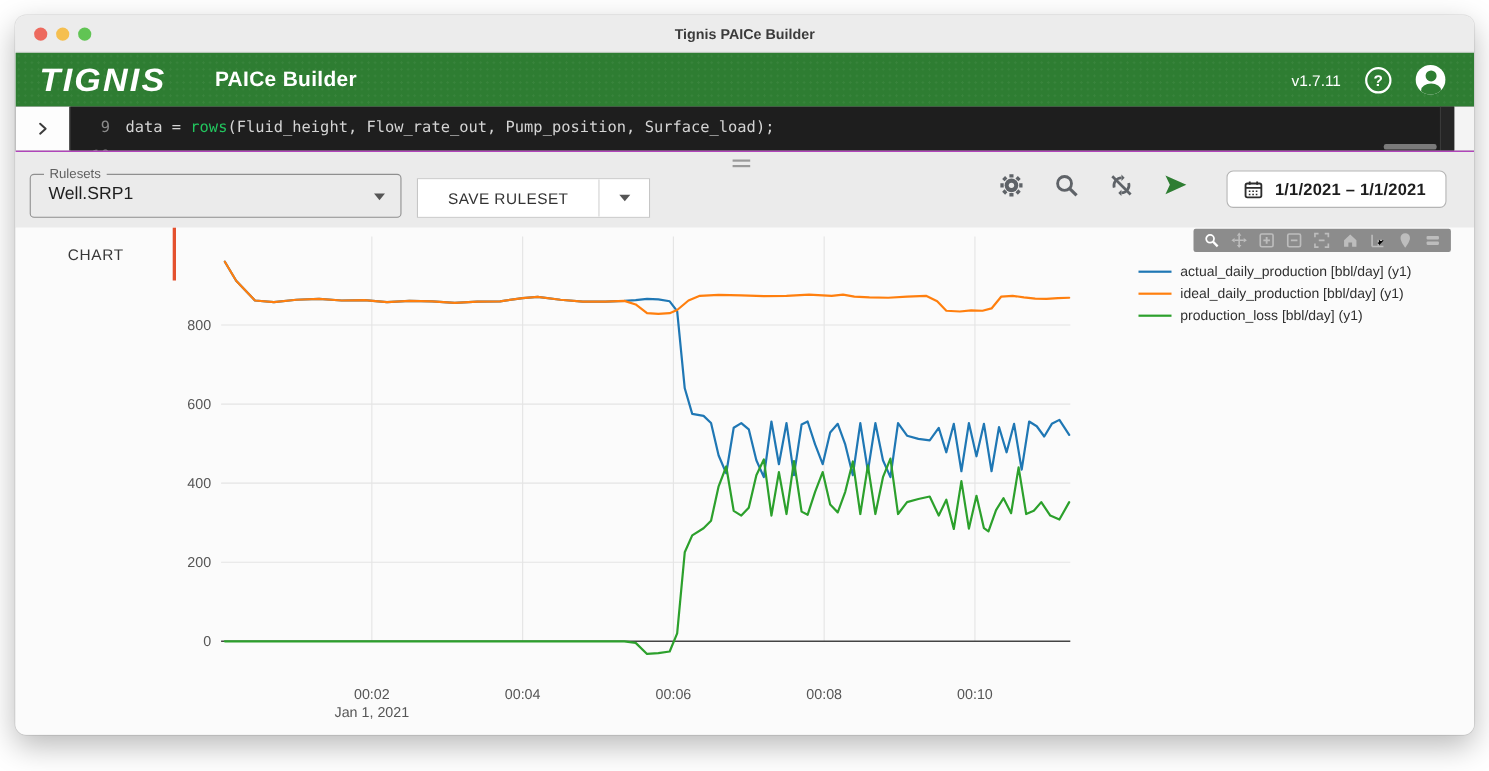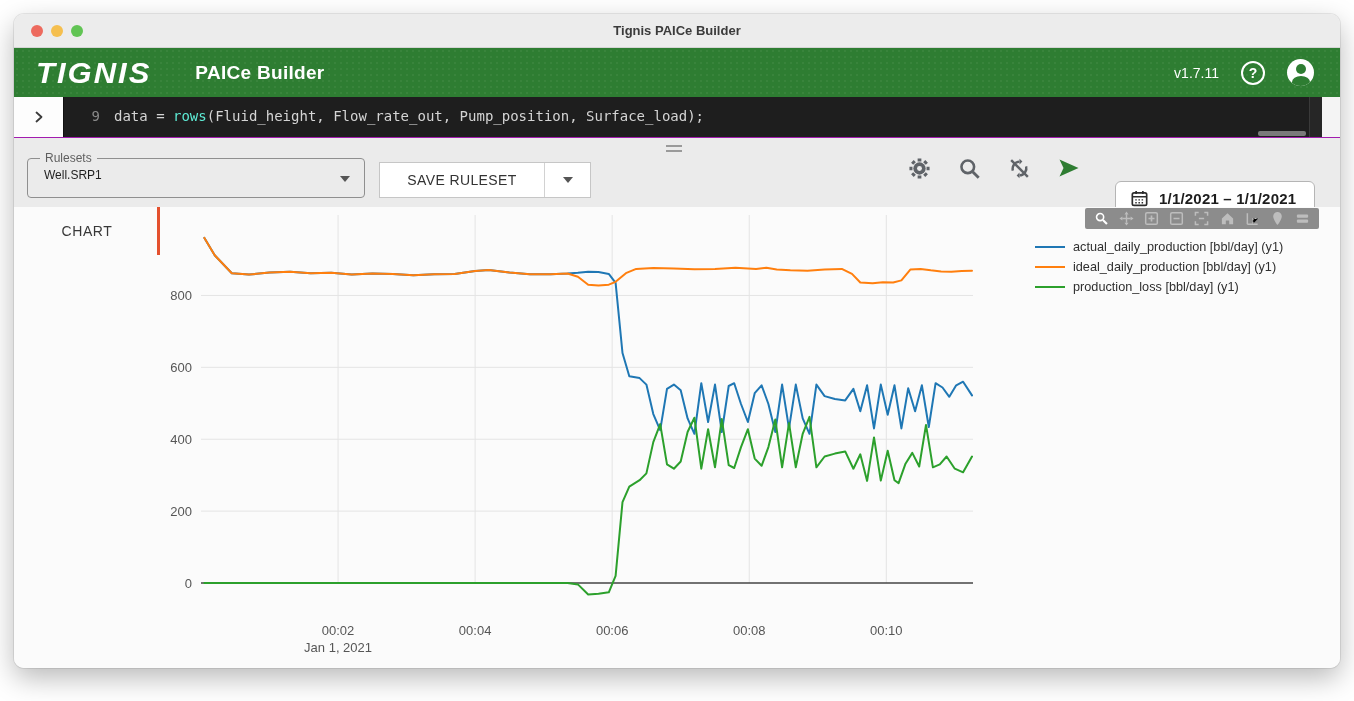--- a/index.html
+++ b/index.html
@@ -34,48 +34,48 @@
 
   
   .code-row { position:relative; height:40px; display:flex; background:#1e1e1e; }
   .expander { width:50px; background:#fdfdfd; display:flex; align-items:center; justify-content:center; cursor:pointer;
               border-right:1px solid #111; }
   .editor { position:relative; flex:1; background:#1e1e1e; overflow:hidden;
             font-family:"DejaVu Sans Mono","Liberation Mono", monospace; font-size:14px; padding-top:6px; }
   .code-line { height:26px; line-height:26px; white-space:pre; display:flex; }
   .ln { width:50px; text-align:right; padding-right:14px; color:#8a8a8a; flex:0 0 auto; }
   .code { color:#d4d4d4; }
-  .tok-fn { color:#5eead4; }
+  .tok-fn { color:#22c55e; }
   .vscroll { position:absolute; right:0; top:0; bottom:0; width:13px; background:#262626; border-left:1px solid #3a3a3a; }
   .hthumb { position:absolute; right:16px; bottom:1px; width:48px; height:5px; background:#7a7a7a; border-radius:2px; }
   .editor-gutter-right { width:18px; background:#f4f4f4; }
 
   
   .band { position:relative; height:70px; background:#ebebeb; border-top:1px solid #a21caf; }
   .grip { position:absolute; left:652px; top:7px; width:16px; cursor:row-resize; }
   .grip i { display:block; height:2px; background:#9a9a9a; margin-bottom:3px; }
 
   .select { position:absolute; left:13px; top:20px; width:338px; height:40px; border:1px solid #8f8f8f; border-radius:4px;
             cursor:pointer; }
   .select .flabel { position:absolute; left:12px; top:-8px; font-size:12px; color:#5f5f5f; background:#ebebeb; padding:0 5px; }
-  .select .val { position:absolute; left:16px; top:9px; font-size:12px; color:#1f1f1f; }
+  .select .val { position:absolute; left:16px; top:9px; font-size:16px; color:#1f1f1f; }
   .caret-down { width:0; height:0; border-left:5px solid transparent; border-right:5px solid transparent; border-top:6px solid #555; }
   .select .caret-down { position:absolute; right:14px; top:17px; }
 
   .splitbtn { position:absolute; left:365px; top:24px; height:36px; display:flex; background:#fff;
               border:1px solid #c6c6c6; border-radius:0; overflow:hidden; }
   .splitbtn .main { width:164px; border:none; background:#fff; font-family:inherit; font-size:14px; font-weight:500;
                     letter-spacing:0.4px; color:#333; cursor:pointer; }
   .splitbtn .more { width:46px; border:none; border-left:1px solid #d2d2d2; background:#fff; display:flex;
                     align-items:center; justify-content:center; cursor:pointer; }
 
   .tool-icons { position:absolute; left:893px; top:18px; display:flex; align-items:center; gap:26px; }
   .ticon { width:24px; height:24px; display:flex; align-items:center; justify-content:center; cursor:pointer; color:#5f6368; }
 
-  .datepicker { position:absolute; left:1101px; top:43px; width:200px; height:34px; background:#fff; border:1px solid #b5b5b5;
+  .datepicker { position:absolute; left:1101px; top:17px; width:200px; height:34px; background:#fff; border:1px solid #b5b5b5;
                 border-radius:6px; display:flex; align-items:center; padding-left:14px; gap:10px; cursor:pointer; }
   .datepicker .dtxt { font-size:15px; font-weight:600; color:#1d1d1d; letter-spacing:0.2px; }
 
   
   .content { position:relative; height:461px; background:#fbfbfb; }
   .side-tabs { position:absolute; left:0; top:0; width:146px; height:120px; }
   .tab { height:48px; display:flex; align-items:center; justify-content:center; font-size:14px; letter-spacing:0.6px;
          color:#7b7b7b; cursor:pointer; font-weight:500; }
   .tab.active { color:#383838; }
   .tab-indicator { position:absolute; right:0; top:0; width:3px; height:48px; background:#e4512e; }

